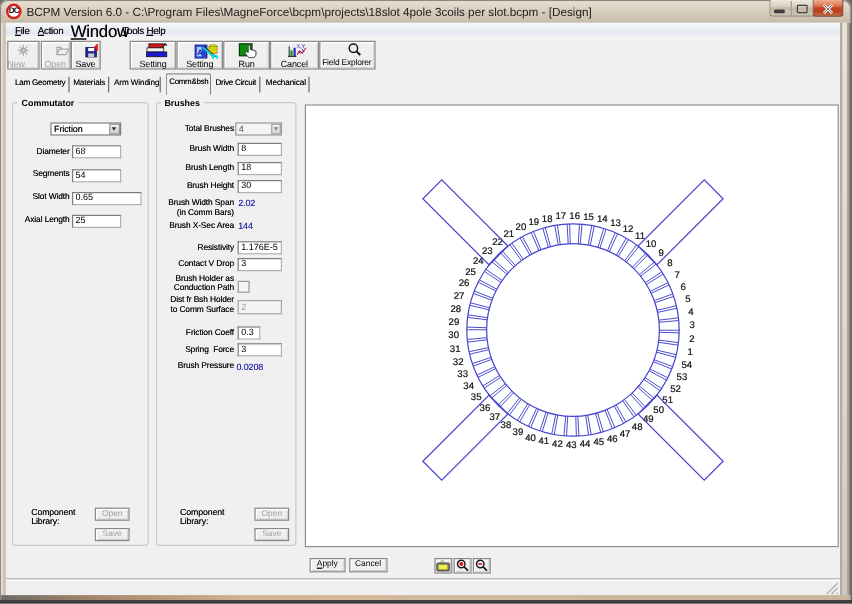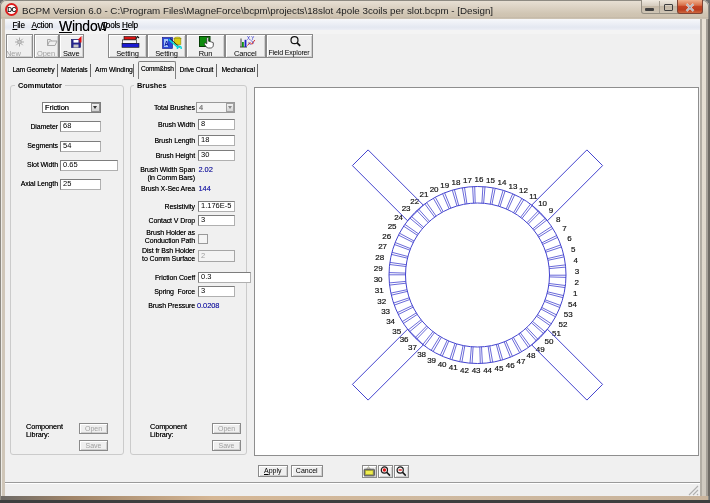--- a/index.html
+++ b/index.html
@@ -186,21 +186,21 @@
 <div class="inp" style="left:198px;top:200.5px;width:36.5px;">1.176E-5</div>
 <div class="rlbl" style="left:100px;top:217px;width:95px;">Contact V Drop</div>
 <div class="inp" style="left:198px;top:215px;width:36.5px;">3</div>
 <div class="rlbl" style="left:100px;top:229px;width:95px;">Brush Holder as</div>
 <div class="rlbl" style="left:100px;top:236.5px;width:95px;">Conduction Path</div>
 <div class="abs" style="left:198px;top:233.5px;width:10px;height:10px;background:#f4f4f4;border:1px solid #999;"></div>
 <div class="rlbl" style="left:100px;top:247px;width:95px;">Dist fr Bsh Holder</div>
 <div class="rlbl" style="left:100px;top:254.5px;width:95px;">to Comm Surface</div>
 <div class="abs" style="left:198px;top:250px;width:36.5px;height:12px;background:#f4f4f4;border:1px solid #a6a6a6;font-size:7.5px;color:#a0a0a0;padding-left:2px;line-height:9px;">2</div>
 <div class="rlbl" style="left:100px;top:273.5px;width:95px;">Friction Coeff</div>
-<div class="inp" style="left:198px;top:271.5px;width:53px;">0.3</div>
+<div class="inp" style="left:198px;top:271.5px;width:19px;">0.3</div>
 <div class="rlbl" style="left:100px;top:288px;width:95px;">Spring&nbsp; Force</div>
 <div class="inp" style="left:198px;top:286px;width:36.5px;">3</div>
 <div class="rlbl" style="left:100px;top:301.5px;width:95px;">Brush Pressure</div>
 <div class="lbl blue" style="left:197px;top:301.5px;font-size:7.5px;">0.0208</div>
 <div class="lbl" style="left:150px;top:423px;font-size:7.3px;">Component<br>Library:</div>
 <div class="btn dbtn" style="left:212px;top:422.5px;width:29px;height:11.5px;line-height:10px;">Open</div>
 <div class="btn dbtn" style="left:212px;top:439.5px;width:29px;height:11.5px;line-height:10px;">Save</div>
 
 <div class="abs" style="left:254px;top:86.5px;width:444.5px;height:369px;background:#fff;border:1px solid #8e8e8e;">
 <svg width="444" height="367" viewBox="0 0 444 367" style="position:absolute;left:0;top:0">

